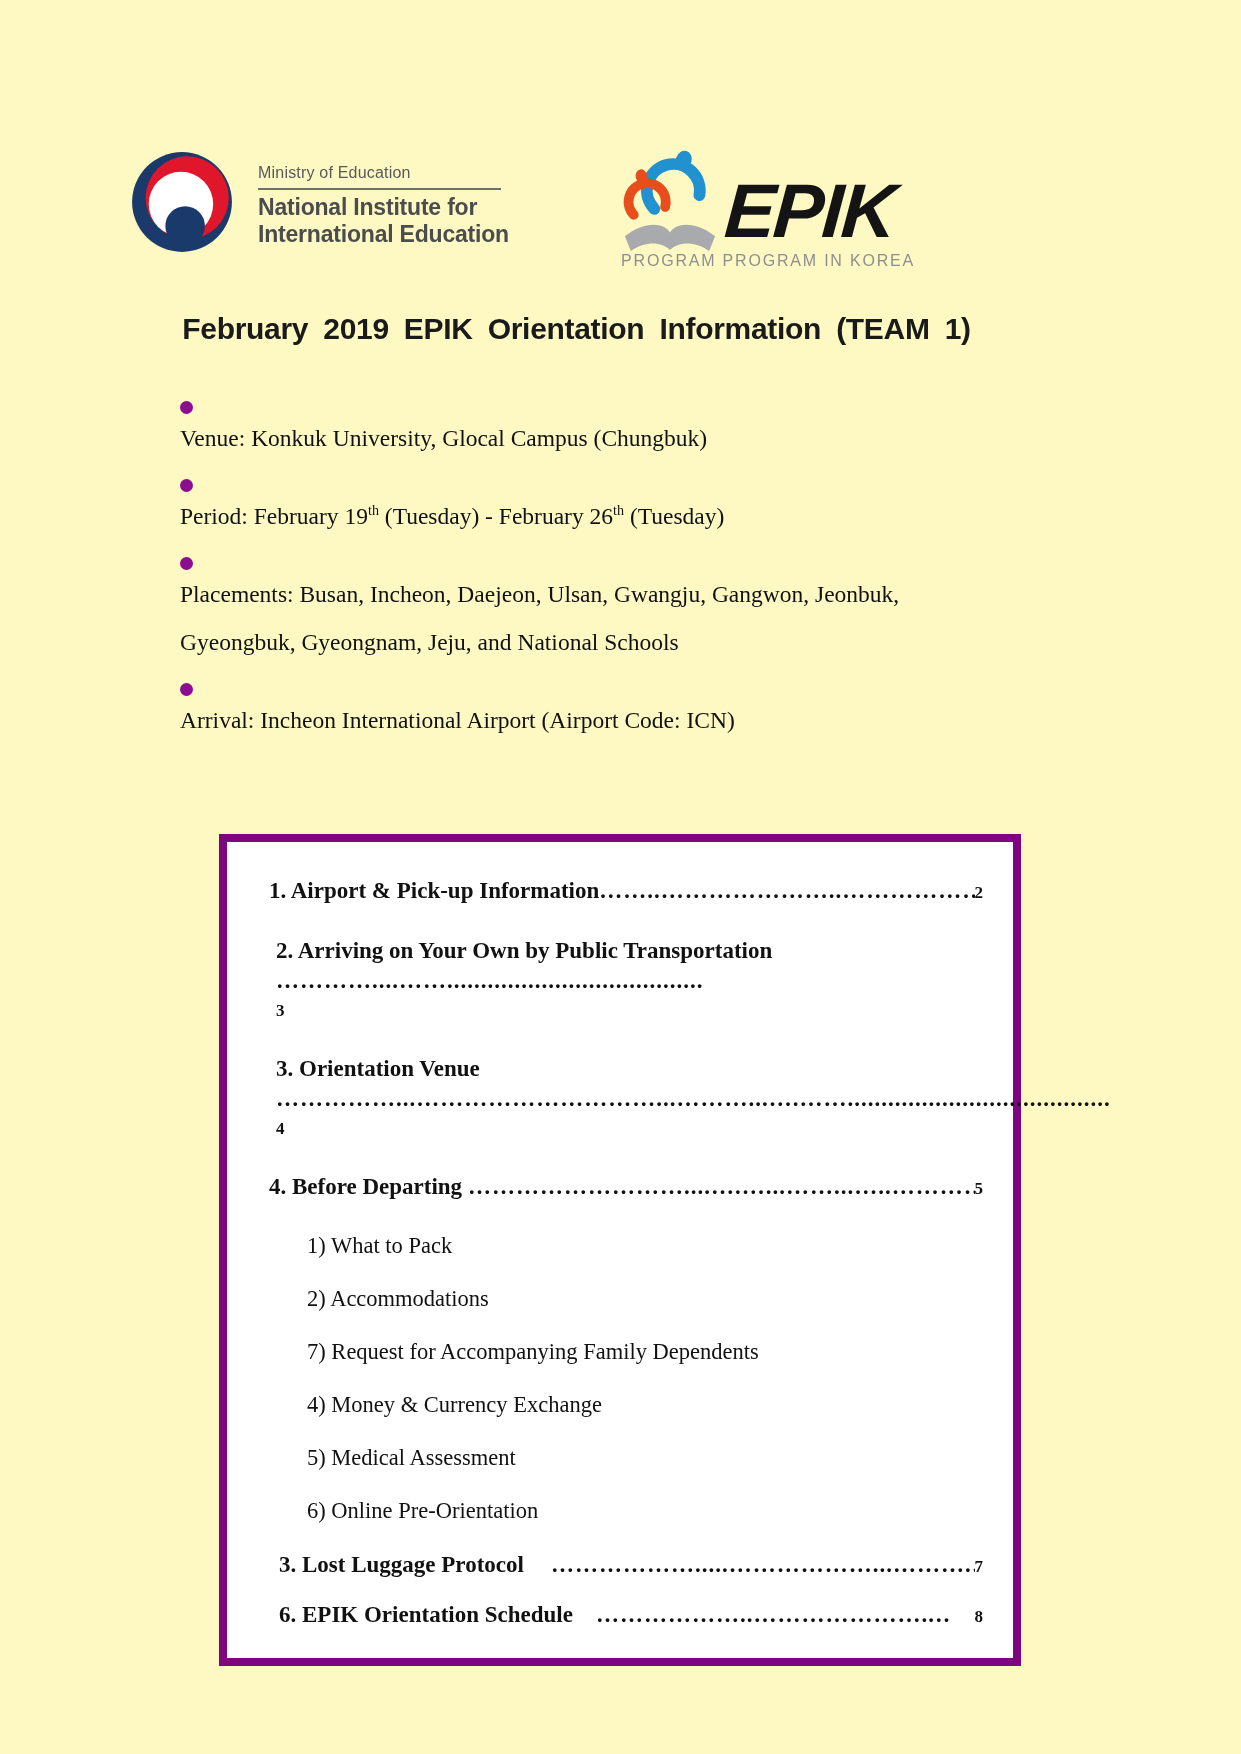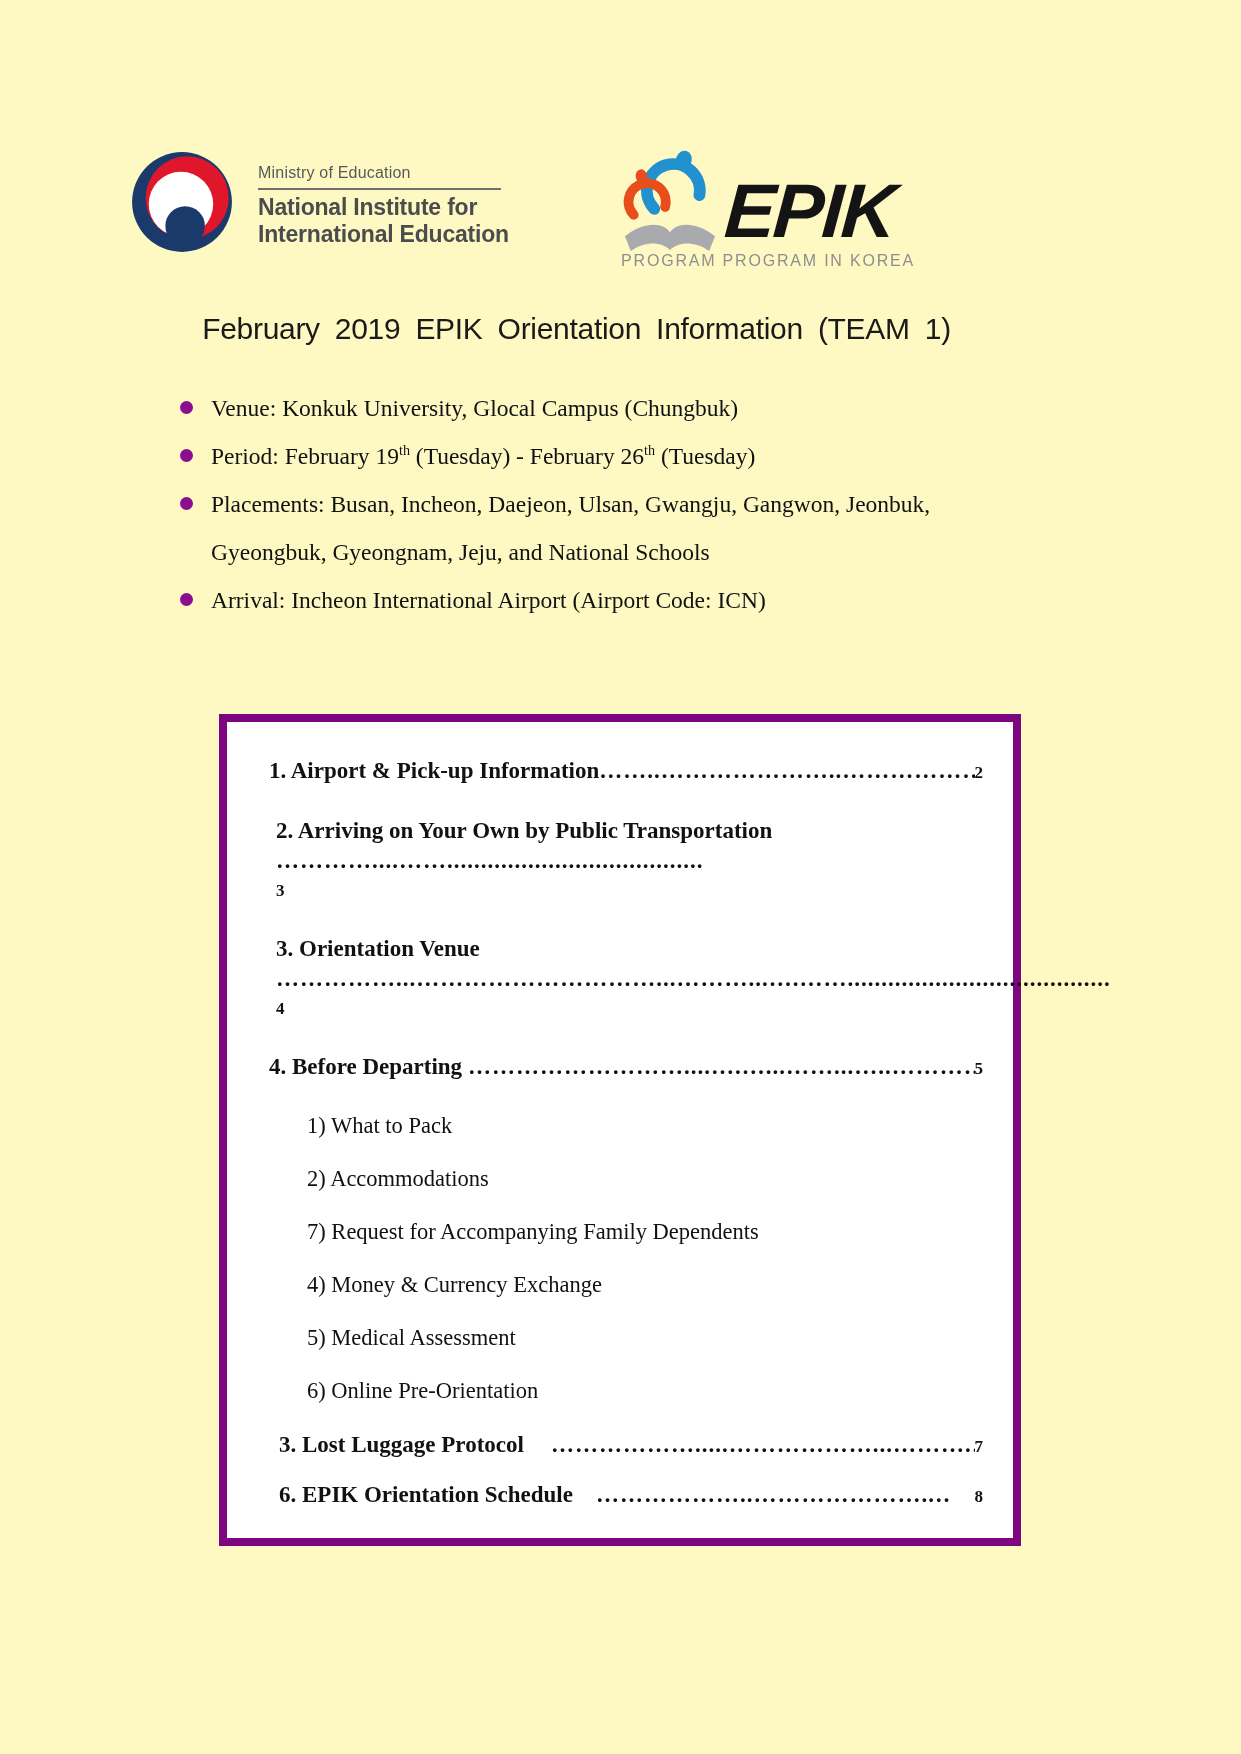--- a/index.html
+++ b/index.html
@@ -26,27 +26,27 @@
     transform:skewX(-4deg); margin-left:6px; margin-bottom:14px;
   }
   .epik-tagline {
     font-family:"Liberation Sans", sans-serif; font-size:16px; color:#8C8E90;
     letter-spacing:1.8px; text-align:center; margin-top:-8px; white-space:nowrap;
   }
 
   
   .title {
     margin:42px 0 0 0; text-align:center;
-    font-family:"Liberation Sans", sans-serif; font-weight:normal;
+    font-family:"Liberation Sans", sans-serif; font-weight:bold;
     font-size:30px; color:#1a1a1a; word-spacing:7px; letter-spacing:-0.3px;
   }
 
   
   .bullets { margin-top:38px; padding-left:50px; }
-  .bullet-item { display:flex; align-items:flex-start; }
+  .bullet-item { display:flex; align-items:flex-start;flex-direction:column; }
   .bullet-dot {
     width:13px; height:13px; border-radius:50%; background:#8A0E8F;
     flex:0 0 13px; margin-top:17px; margin-right:18px;
   }
   .bullet-text { font-size:23.5px; line-height:48px; max-width:700px; }
   .bullet-text sup { font-size:60%; line-height:0; }
   .line { display:block; white-space:pre; }
 
   
   .toc-box {

